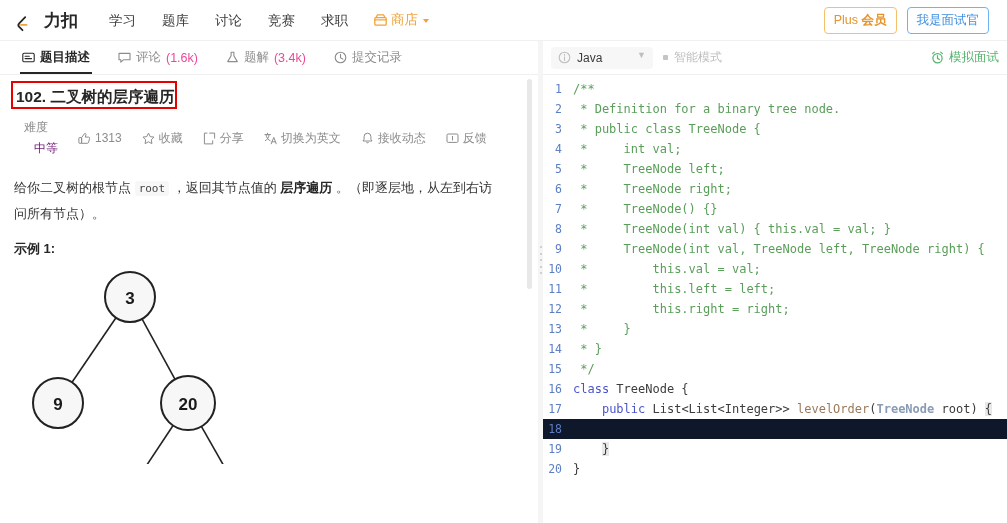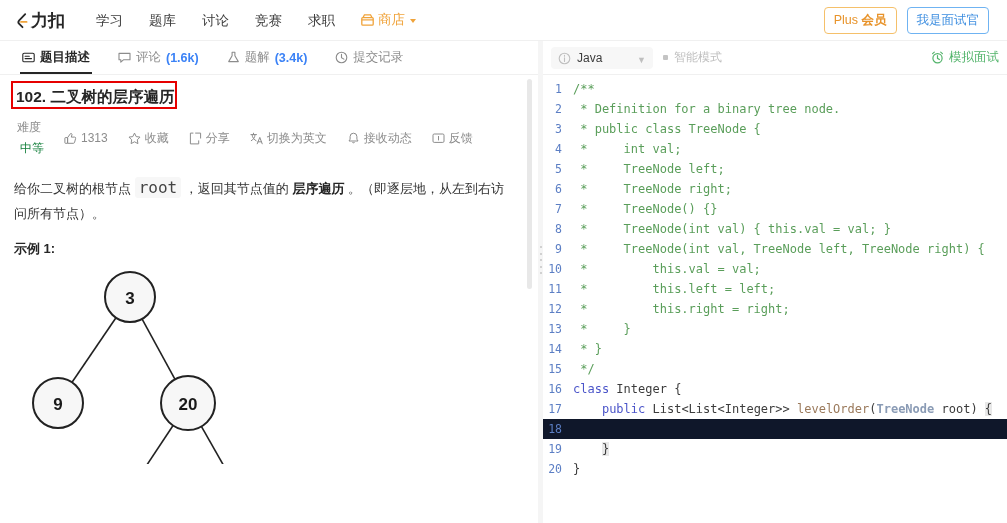--- a/index.html
+++ b/index.html
@@ -12,21 +12,21 @@
     color: #262626;
   }
   #app { position: relative; width: 1007px; height: 523px; background: #fff; }
 
   
   .topnav {
     position: absolute; left: 0; top: 0; width: 1007px; height: 41px;
     background: #fff; border-bottom: 1px solid #f0f0f0;
     display: flex; align-items: center; padding: 0 14px;
   }
-  .logo { display: flex; align-items: center; gap: 0; margin-right: 18px; }
+  .logo { display: flex; align-items: flex-end; gap: 13px; margin-right: 18px; }
   .logo-mark {
     width: 17px; height: 17px; position: relative; display: inline-block;
   }
   .logo-mark svg { display: block; }
   .logo-text {
     font-size: 17px; font-weight: bold; color: #262626; letter-spacing: 0px;
     font-family: "DejaVu Sans", sans-serif;
   }
   .nav-links { display: flex; align-items: center; gap: 0px; }
   .nav-link {
@@ -73,21 +73,21 @@
     display: flex; align-items: center; gap: 5px; font-size: 12.5px;
     color: #8c8c8c; padding: 0 14px; height: 33px; cursor: pointer;
     position: relative; white-space: nowrap;
   }
   .tab.active { color: #262626; font-weight: bold; }
   .tab.active::after {
     content: ""; position: absolute; left: 12px; right: 12px; bottom: 0;
     height: 2px; background: #262626;
   }
   .tab-icon { width: 13px; height: 13px; display: inline-block; flex: none; }
-  .tab-count { color: #3b82f6; font-weight: bold; }
+  .tab-count { color: #ec4899; font-weight: normal; }
 
   .panel-body { padding: 10px 14px 0 14px; position: relative; }
 
   .title-wrap { position: relative; display: inline-block; }
   .redbox {
     position: absolute; left: -3px; top: -4px; width: 166px; height: 28px;
     border: 2.5px solid #e60000; pointer-events: none;
   }
   .prob-title {
     font-size: 15.5px; font-weight: bold; color: #262626; line-height: 20px;
@@ -96,29 +96,29 @@
 
   .meta-row {
     display: flex; align-items: center; margin-top: 10px;
     font-size: 12px; color: #8c8c8c; gap: 0px;
   }
   .meta-item {
     display: flex; align-items: center; gap: 4px; margin-right: 20px;
     cursor: pointer; white-space: nowrap;
   }
   .meta-item.static { cursor: default; flex-direction: column; }
-  .meta-diff { color: #15803d; margin-left: 6px; }
+  .meta-diff { color: #701a75; margin-left: 20px; }
   .meta-icon { width: 13px; height: 13px; display: inline-block; flex: none; }
 
   .desc {
     margin-top: 18px; font-size: 13px; line-height: 25px; color: #333;
     width: 490px;
   }
   .code-inline {
-    font-family: "DejaVu Sans Mono", monospace; font-size: 16px;
+    font-family: "DejaVu Sans Mono", monospace; font-size: 11px;
     background: #f7f7f7; color: #444; padding: 1px 4px; border-radius: 3px;
   }
   .desc b { font-weight: bold; color: #262626; }
   .example-label {
     margin-top: 14px; font-size: 13px; font-weight: bold; color: #262626;
   }
   .tree-area { margin-top: 6px; position: relative; }
 
   
   .vscroll {
@@ -142,21 +142,21 @@
   
   .right-panel {
     position: absolute; left: 543px; top: 41px; width: 464px; height: 482px;
     background: #fff;
   }
   .editor-toolbar {
     height: 34px; border-bottom: 1px solid #f0f0f0; display: flex;
     align-items: center; padding: 0 8px; gap: 10px;
   }
   .lang-select {
-    display: flex; align-items: flex-end; gap: 6px; background: #f7f7f7;
+    display: flex; align-items: flex-start; gap: 6px; background: #f7f7f7;
     border-radius: 4px; padding: 4px 7px; font-size: 12px; color: #3c3c3c;
     cursor: pointer; min-width: 102px;
   }
   .lang-select .chev {
     margin-left: auto; color: #bfbfbf; font-size: 9px; line-height: 1;
   }
   .smart-mode {
     display: flex; align-items: center; gap: 6px; font-size: 12px;
     color: #bfbfbf; cursor: pointer;
   }
@@ -435,20 +435,20 @@
         <div class="code-line"><span class="ln">6</span><span class="ltext"><span class="cm"> *     TreeNode right;</span></span></div>
         <div class="code-line"><span class="ln">7</span><span class="ltext"><span class="cm"> *     TreeNode() {}</span></span></div>
         <div class="code-line"><span class="ln">8</span><span class="ltext"><span class="cm"> *     TreeNode(int val) { this.val = val; }</span></span></div>
         <div class="code-line"><span class="ln">9</span><span class="ltext"><span class="cm"> *     TreeNode(int val, TreeNode left, TreeNode right) {</span></span></div>
         <div class="code-line"><span class="ln">10</span><span class="ltext"><span class="cm"> *         this.val = val;</span></span></div>
         <div class="code-line"><span class="ln">11</span><span class="ltext"><span class="cm"> *         this.left = left;</span></span></div>
         <div class="code-line"><span class="ln">12</span><span class="ltext"><span class="cm"> *         this.right = right;</span></span></div>
         <div class="code-line"><span class="ln">13</span><span class="ltext"><span class="cm"> *     }</span></span></div>
         <div class="code-line"><span class="ln">14</span><span class="ltext"><span class="cm"> * }</span></span></div>
         <div class="code-line"><span class="ln">15</span><span class="ltext"><span class="cm"> */</span></span></div>
-        <div class="code-line"><span class="ln">16</span><span class="ltext"><span class="kw">class</span><span class="pl"> Integer {</span></span></div>
+        <div class="code-line"><span class="ln">16</span><span class="ltext"><span class="kw">class</span><span class="pl"> TreeNode {</span></span></div>
         <div class="code-line"><span class="ln">17</span><span class="ltext"><span class="pl">    </span><span class="kw">public</span><span class="pl"> List&lt;List&lt;Integer&gt;&gt; </span><span class="fn">levelOrder</span><span class="pl">(</span><span class="tp">TreeNode</span><span class="pl"> root) </span><span class="pl curly-box">{</span></span></div>
         <div class="code-line active"><span class="ln">18</span><span class="ltext"><span class="pl"></span></span></div>
         <div class="code-line"><span class="ln">19</span><span class="ltext"><span class="pl">    </span><span class="pl curly-box">}</span></span></div>
         <div class="code-line"><span class="ln">20</span><span class="ltext"><span class="pl">}</span></span></div>
       </div>
   </div>
 </div>
 
 </body></html>

